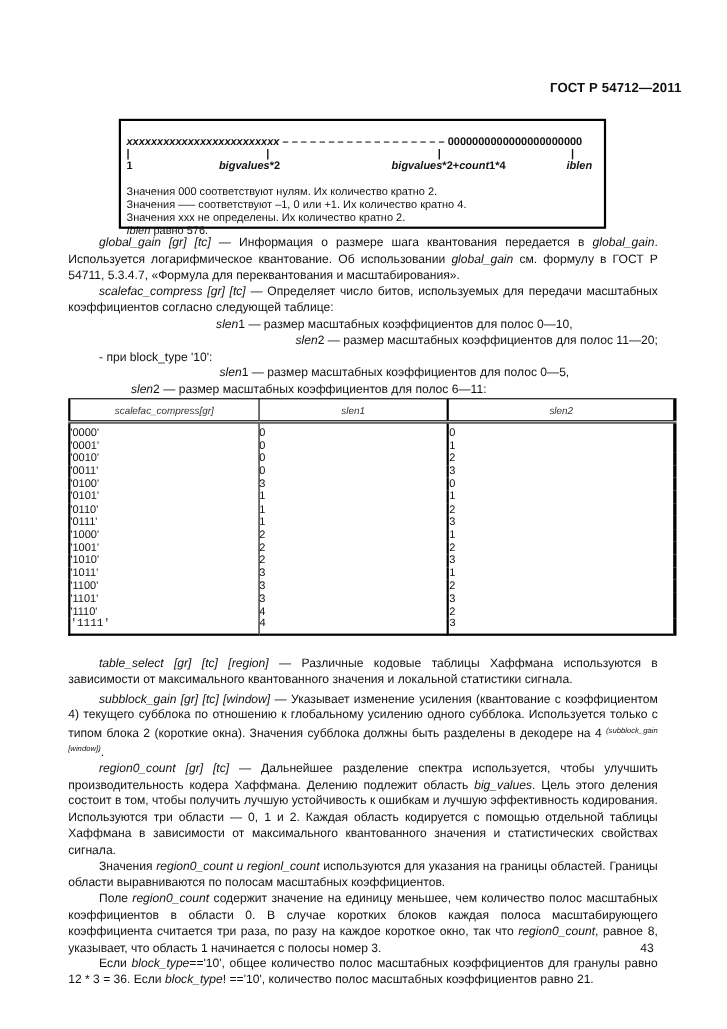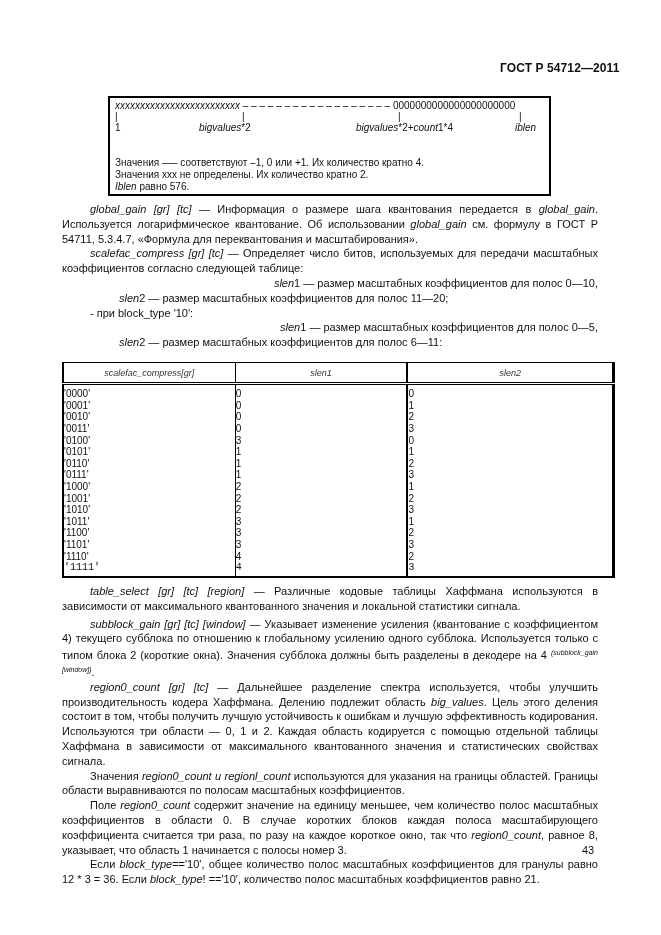--- a/index.html
+++ b/index.html
@@ -1,24 +1,24 @@
 <!DOCTYPE html>
 <html><head>
 <meta charset="utf-8">
 <style>
   html, body { margin: 0; padding: 0; background: #ffffff; }
   body { width: 661px; height: 935px; position: relative; overflow: hidden;
          font-family: "Liberation Sans", sans-serif; color: #111; }
-  .abs { position: absolute; }
+  .abs { position: absolute; margin-top: 12px; }
   .header-title { left: 500px; top: 61px; font-size: 12px; font-weight: bold; letter-spacing: 0.1px; }
   .page-number { left: 582px; top: 844px; font-size: 11px; }
 
   
   .diagram-box { left: 108px; top: 96px; width: 439px; height: 96px; border: 2px solid #000; }
-  .diag { font-size: 10px; line-height: 12px; white-space: pre; }
+  .diag { font-size: 10px; line-height: 12px; white-space: pre; font-weight: bold; }
   .it { font-style: italic; }
   .note { font-size: 10px; line-height: 12px; }
 
   
   .para { left: 62px; width: 536px; font-size: 11px; line-height: 14.8px; text-align: justify; }
   .para p { margin: 0; }
   .ind { text-indent: 28px; }
   .list1 { padding-left: 28px; }
   .list2 { padding-left: 57px; }
   sup.small { font-size: 7px; font-style: italic; vertical-align: 4px; }
@@ -44,32 +44,33 @@
   <div class="abs diag" style="left:5px; top:2px;"><span class="it">xxxxxxxxxxxxxxxxxxxxxxxxx</span><span> – – – – – – – – – – – – – – – – – – </span><span>0000000000000000000000</span></div>
   <div class="abs diag" style="left:5px; top:13px;">|</div>
   <div class="abs diag" style="left:132px; top:13px;">|</div>
   <div class="abs diag" style="left:288px; top:13px;">|</div>
   <div class="abs diag" style="left:409px; top:13px;">|</div>
   <div class="abs diag" style="left:5px; top:24px;">1</div>
   <div class="abs diag" style="left:89px; top:24px;"><span class="it">bigvalues</span><span>*2</span></div>
   <div class="abs diag" style="left:246px; top:24px;"><span class="it">bigvalues</span><span>*2+</span><span class="it">count</span><span>1*4</span></div>
   <div class="abs diag it" style="left:405px; top:24px;">iblen</div>
 
+  <div class="abs note" style="left:5px; top:47px;">Значения 000 соответствуют нулям. Их количество кратно 2.</div>
   <div class="abs note" style="left:5px; top:59px;">Значения —– соответствуют –1, 0 или +1. Их количество кратно 4.</div>
   <div class="abs note" style="left:5px; top:71px;">Значения xxx не определены. Их количество кратно 2.</div>
   <div class="abs note" style="left:5px; top:83px;"><span class="it">Iblen</span><span> равно 576.</span></div>
 </div>
 
 <div class="abs para" style="top:202px;">
   <p class="ind"><span class="it">global_gain [gr] [tc]</span><span> — Информация о размере шага квантования передается в </span><span class="it">global_gain</span><span>. Используется логарифмическое квантование. Об использовании </span><span class="it">global_gain</span><span> см. формулу в ГОСТ Р 54711, 5.3.4.7, «Формула для переквантования и масштабирования».</span></p>
   <p class="ind"><span class="it">scalefac_compress [gr] [tc]</span><span> — Определяет число битов, используемых для передачи масштабных коэффициентов согласно следующей таблице:</span></p>
-  <p class="list2" style="text-align:right;"><span class="it">slen</span><span>1 — размер масштабных коэффициентов для полос 0—10,</span></p>
-  <p class="list2" style="text-align:left;"><span class="it">slen</span><span>2 — размер масштабных коэффициентов для полос 11—20;</span></p>
+  <p class="list2" style="text-align:center;"><span class="it">slen</span><span>1 — размер масштабных коэффициентов для полос 0—10,</span></p>
+  <p class="list2" style="text-align:right;"><span class="it">slen</span><span>2 — размер масштабных коэффициентов для полос 11—20;</span></p>
   <p class="list1" style="text-align:left;">- при block_type '10':</p>
-  <p class="list2" style="text-align:right;"><span class="it">slen</span><span>1 — размер масштабных коэффициентов для полос 0—5,</span></p>
+  <p class="list2" style="text-align:center;"><span class="it">slen</span><span>1 — размер масштабных коэффициентов для полос 0—5,</span></p>
   <p class="list2" style="text-align:left;"><span class="it">slen</span><span>2 — размер масштабных коэффициентов для полос 6—11:</span></p>
 </div>
 
 <table class="scf">
   <colgroup>
       <col style="width:168px">
       <col style="width:168px">
       <col style="width:201px">
     </colgroup>
   <thead>

